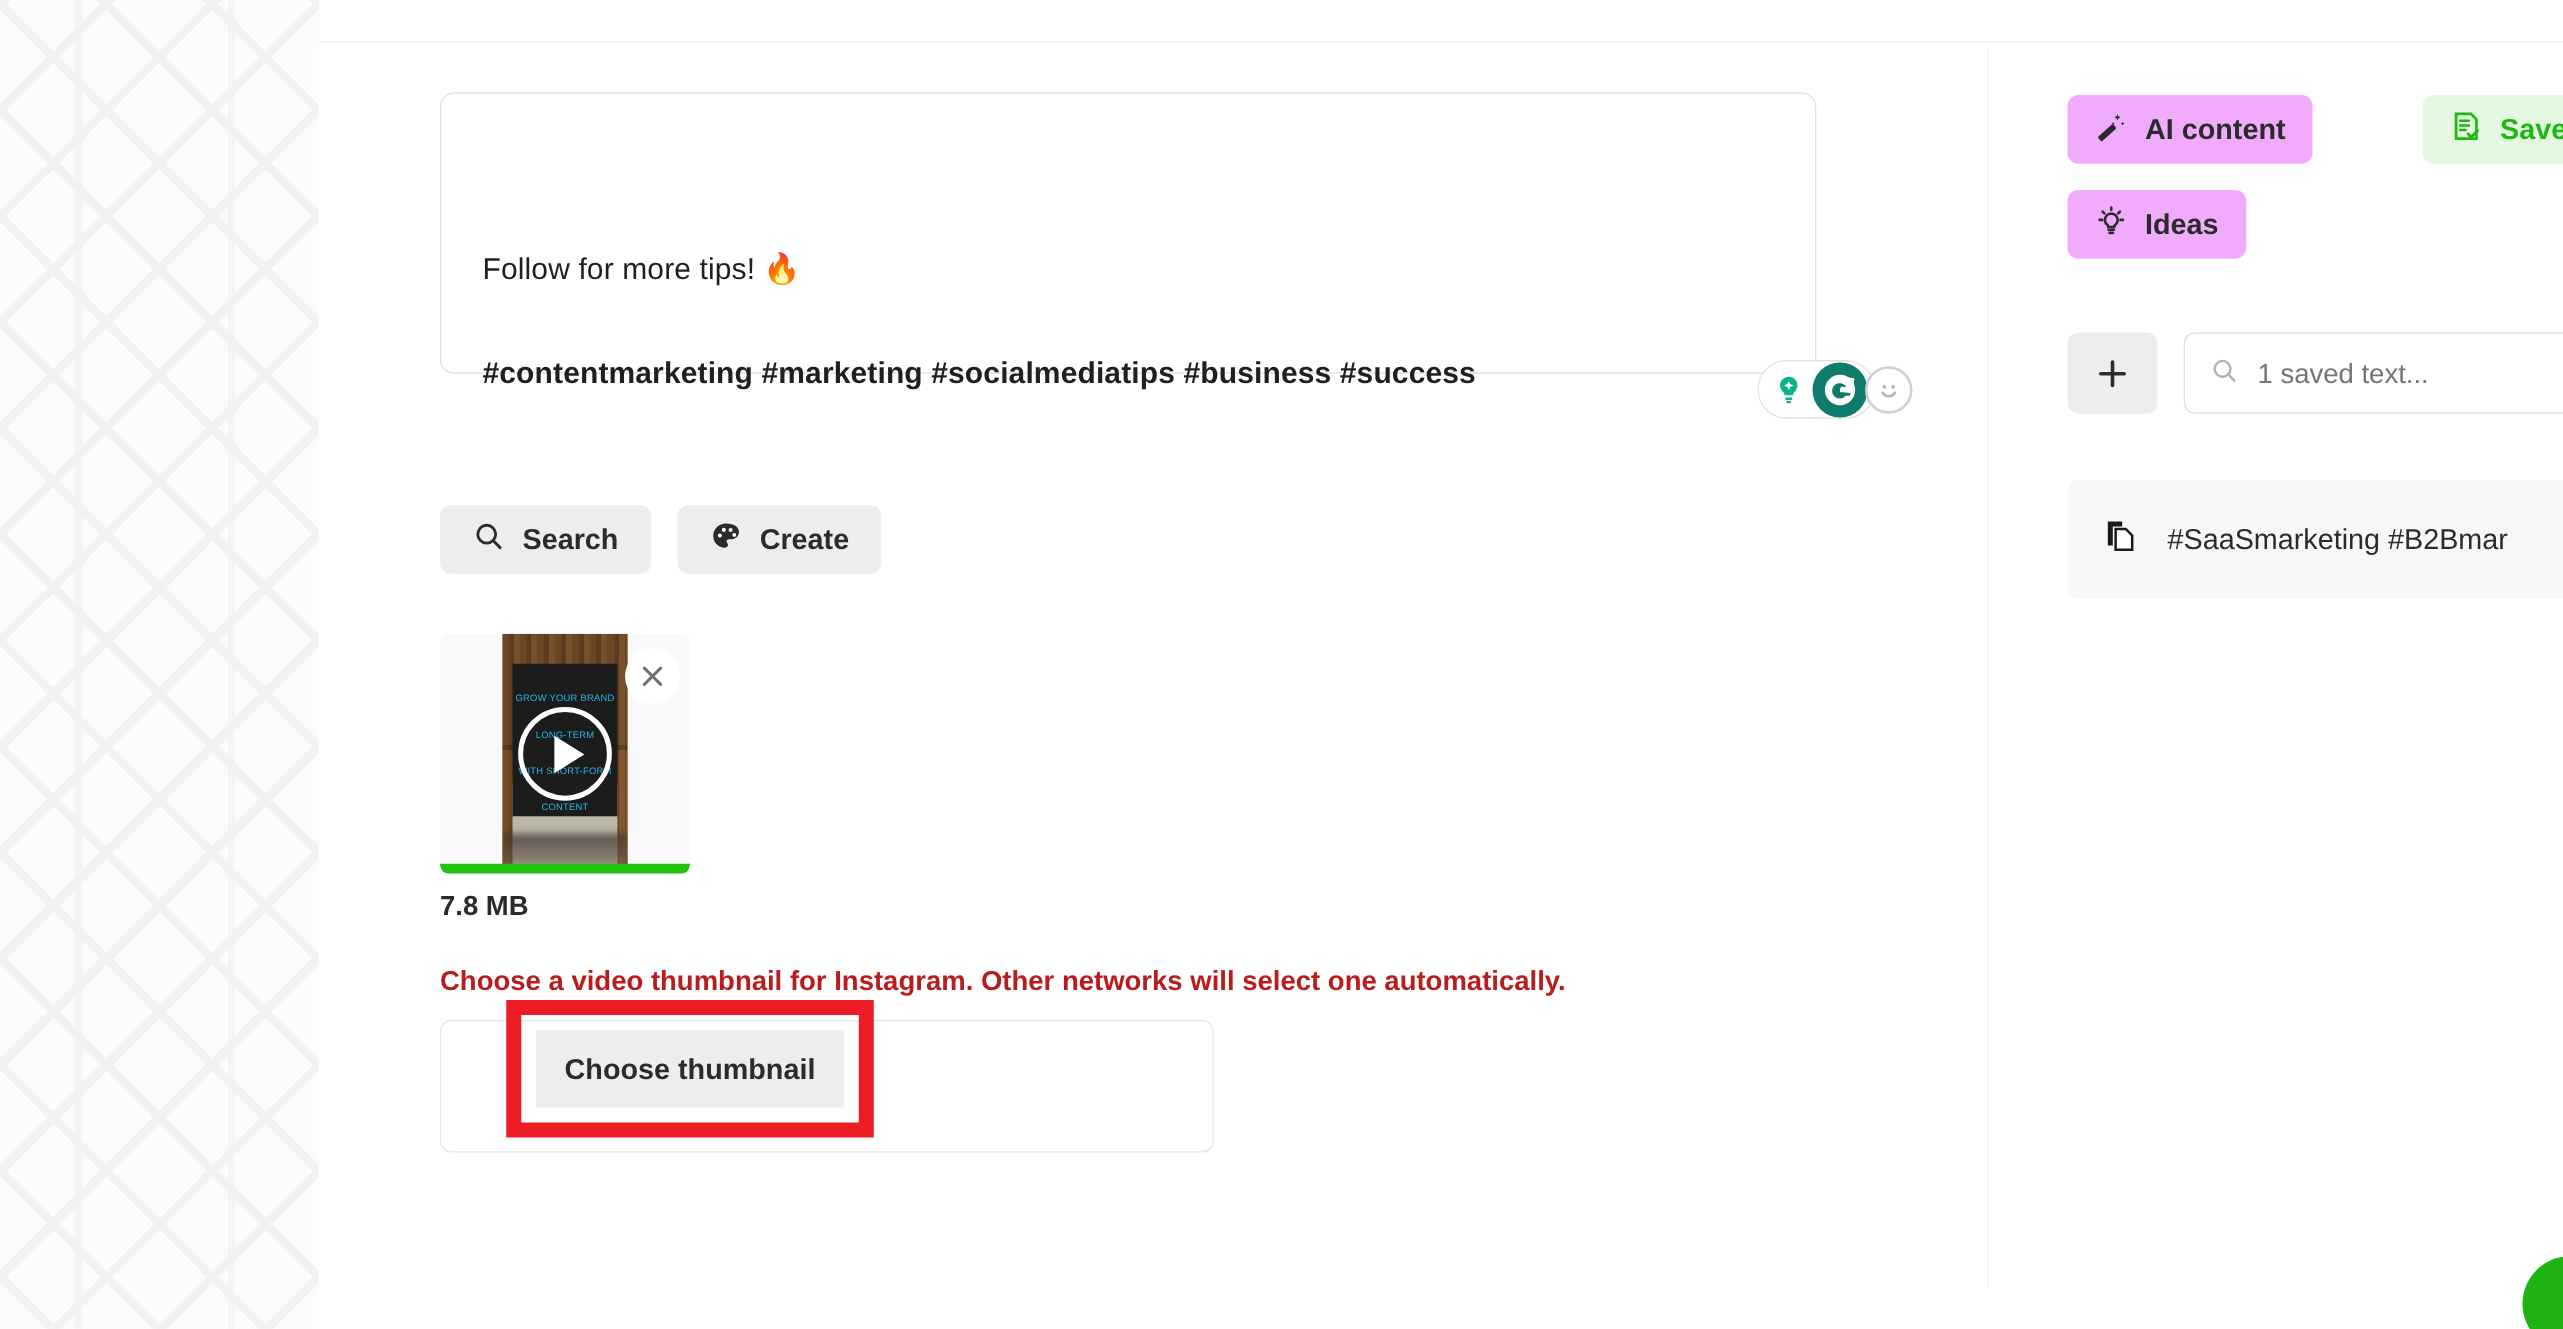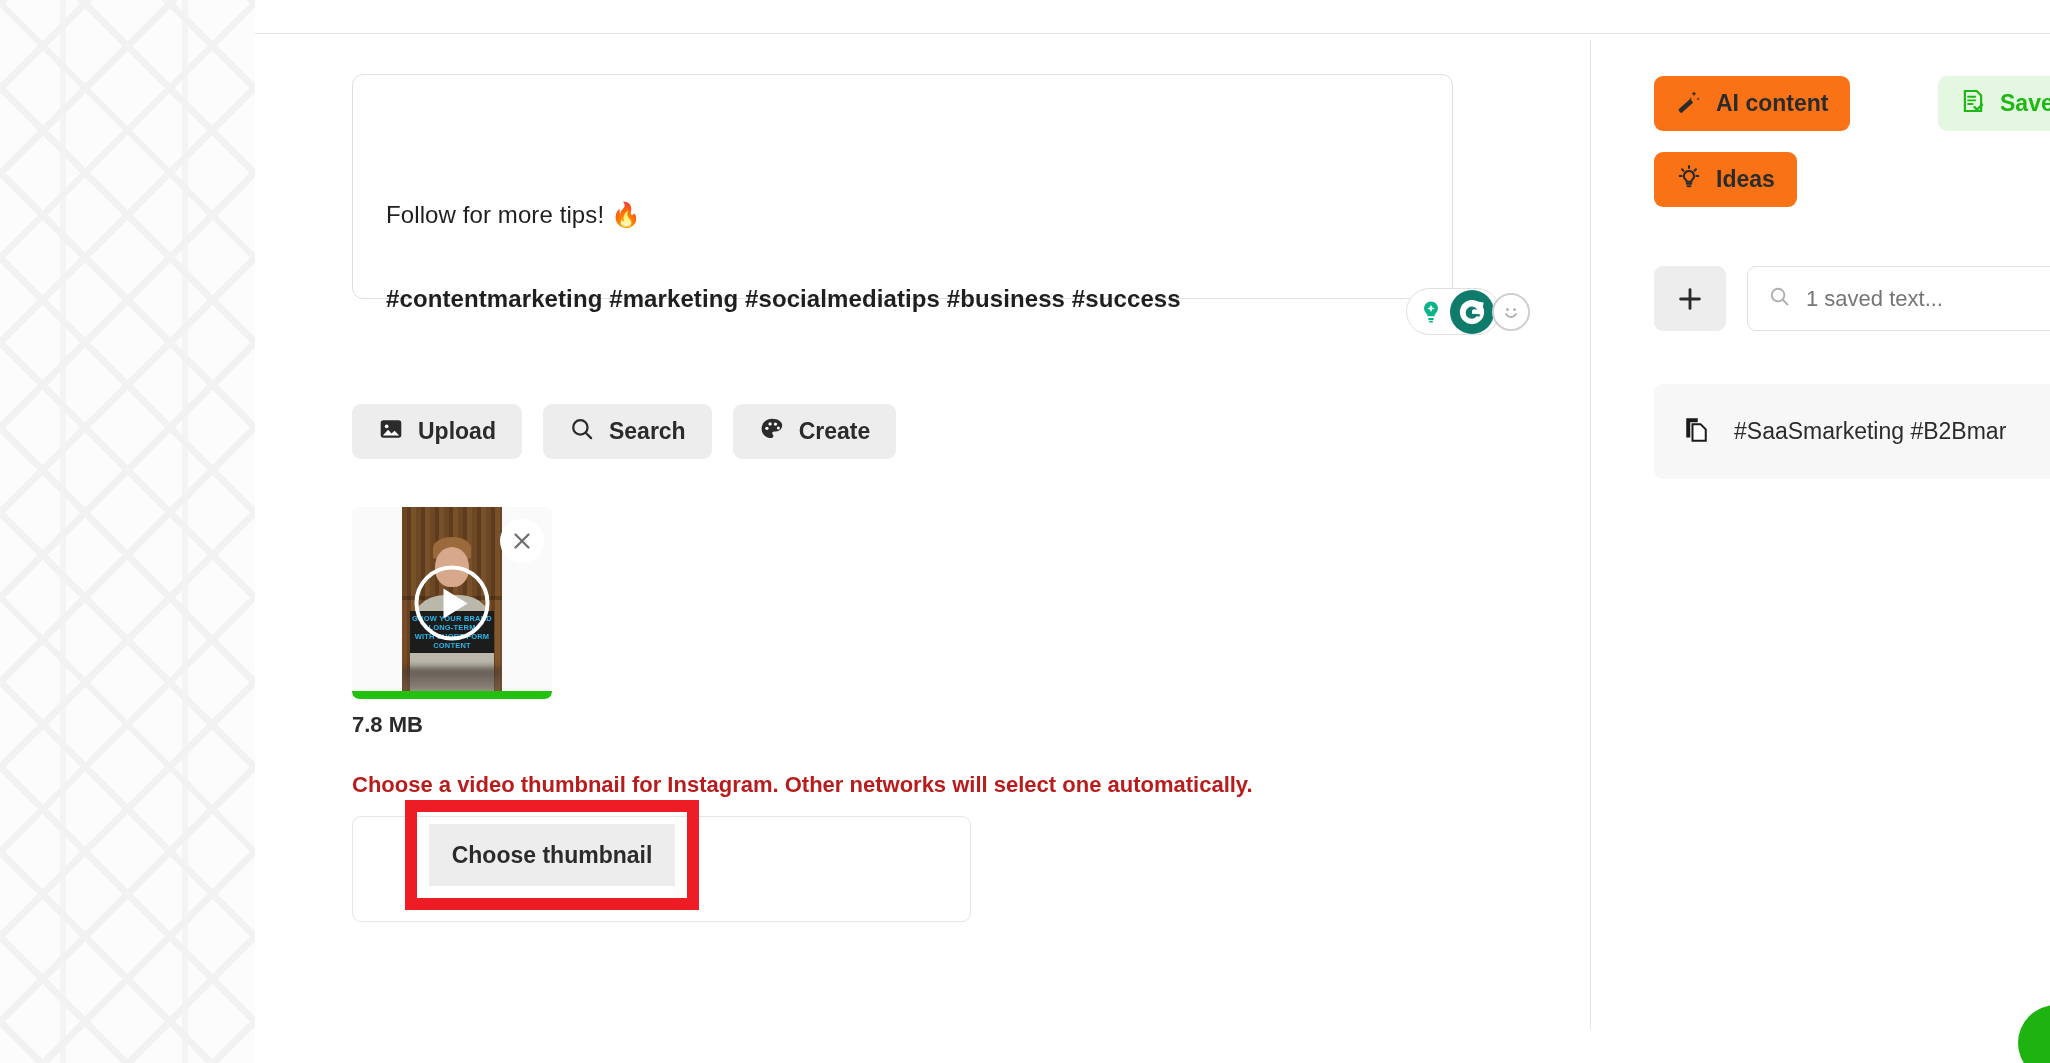--- a/index.html
+++ b/index.html
@@ -161,23 +161,24 @@
   .caption-box {
     position: absolute; left: 8px; right: 8px; bottom: 40px;
     background: #1c1c1c;
     padding: 3px 2px;
     text-align: center;
   }
   .caption-box span {
     display: block;
     color: #29b6e8;
     font-size: 7.5px;
-    font-weight: bold;
+    font-weight: normal;
     line-height: 9px;
     letter-spacing: 0.2px;
+    margin-top: 20px;
   }
   .blur-strip {
     position: absolute; left: 0; right: 0; bottom: 0;
     height: 26px;
     background: linear-gradient(180deg, rgba(60,50,45,0.75), rgba(120,100,90,0.55));
     filter: blur(3px);
   }
   .play-btn {
     position: absolute; left: 50%; top: 50%;
     transform: translate(-50%,-50%);
@@ -255,21 +256,21 @@
     width: 459px; height: 1029px;
     background: #ffffff;
   }
   .pill-btn {
     display: flex; align-items: center;
     gap: 14px;
     height: 55px;
     padding: 0 22px;
     border: none;
     border-radius: 9px;
-    background: #f97316;
+    background: #f0abfc;
     font-family: "Liberation Sans", sans-serif;
     font-size: 23px;
     font-weight: bold;
     color: #2b2b2b;
     cursor: pointer;
     white-space: nowrap;
   }
   .ai-content-btn { position: absolute; left: 63px; top: 42px; }
   .ideas-btn      { position: absolute; left: 63px; top: 118px; }
   .saved-text-btn {
@@ -378,30 +379,20 @@
           <path d="M7 14c1.2 2 3 3 5 3s3.8-1 5-3" stroke="#b5b5b5" stroke-width="2" fill="none" stroke-linecap="round"></path>
         </svg>
       </div>
     </div>
   </div>
 
   <div class="action-row">
     <button class="action-btn">
       <span>
         <svg width="26" height="26" viewBox="0 0 24 24">
-          <rect x="2.5" y="4" width="19" height="16" rx="2.5" fill="#2b2b2b"></rect>
-          <circle cx="8" cy="9.5" r="1.7" fill="#ffffff"></circle>
-          <path d="M4.5 18l4.8-5.2 3.2 3.4 2.8-2.6 4.2 4.4z" fill="#ffffff"></path>
-        </svg>
-      </span>
-      <span>Upload</span>
-    </button>
-    <button class="action-btn">
-      <span>
-        <svg width="26" height="26" viewBox="0 0 24 24">
           <circle cx="10.5" cy="10.5" r="6.6" fill="none" stroke="#2b2b2b" stroke-width="2.1"></circle>
           <line x1="15.4" y1="15.4" x2="20.4" y2="20.4" stroke="#2b2b2b" stroke-width="2.1" stroke-linecap="round"></line>
         </svg>
       </span>
       <span>Search</span>
     </button>
     <button class="action-btn">
       <span>
         <svg width="26" height="26" viewBox="0 0 24 24">
           <path d="M12 2.6C6.6 2.6 2.4 6.6 2.4 11.8c0 5 4 8.6 8.4 8.6 1.6 0 2.5-1 2.5-2 0-.6-.3-1-.6-1.4-.3-.4-.5-.7-.5-1.2 0-.9.8-1.6 1.8-1.6h1.6c3.2 0 5.8-2.4 5.8-5.4 0-3.6-3.9-6.2-9.4-6.2z" fill="#2b2b2b"></path>

